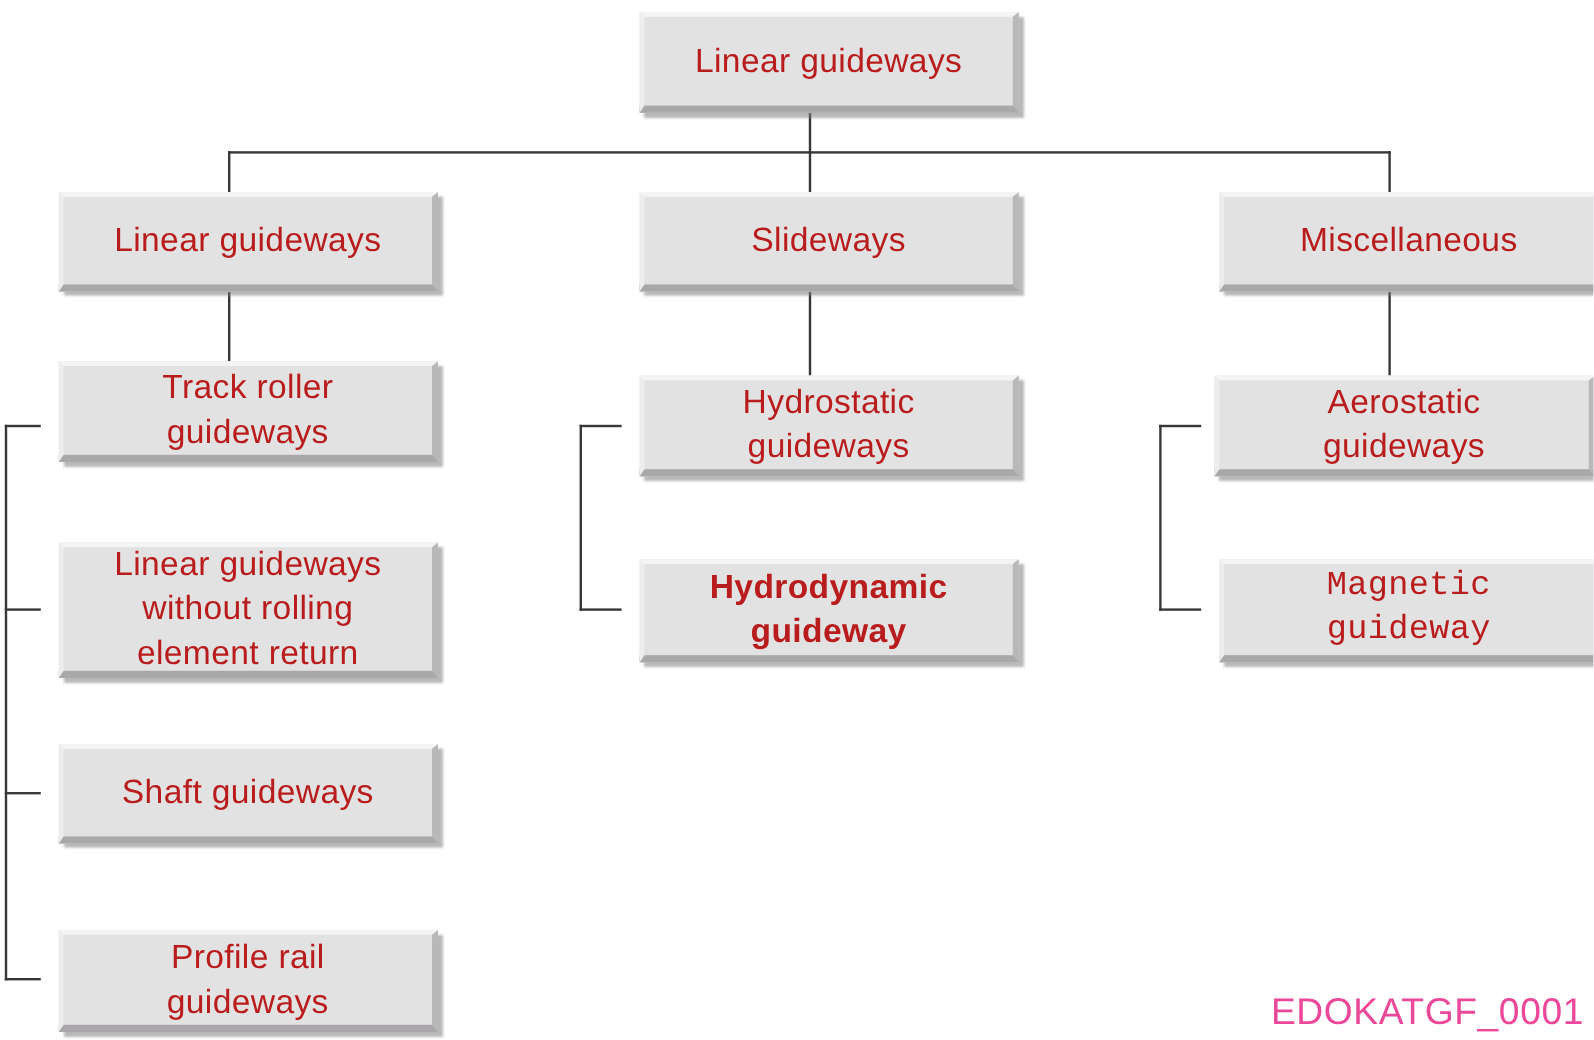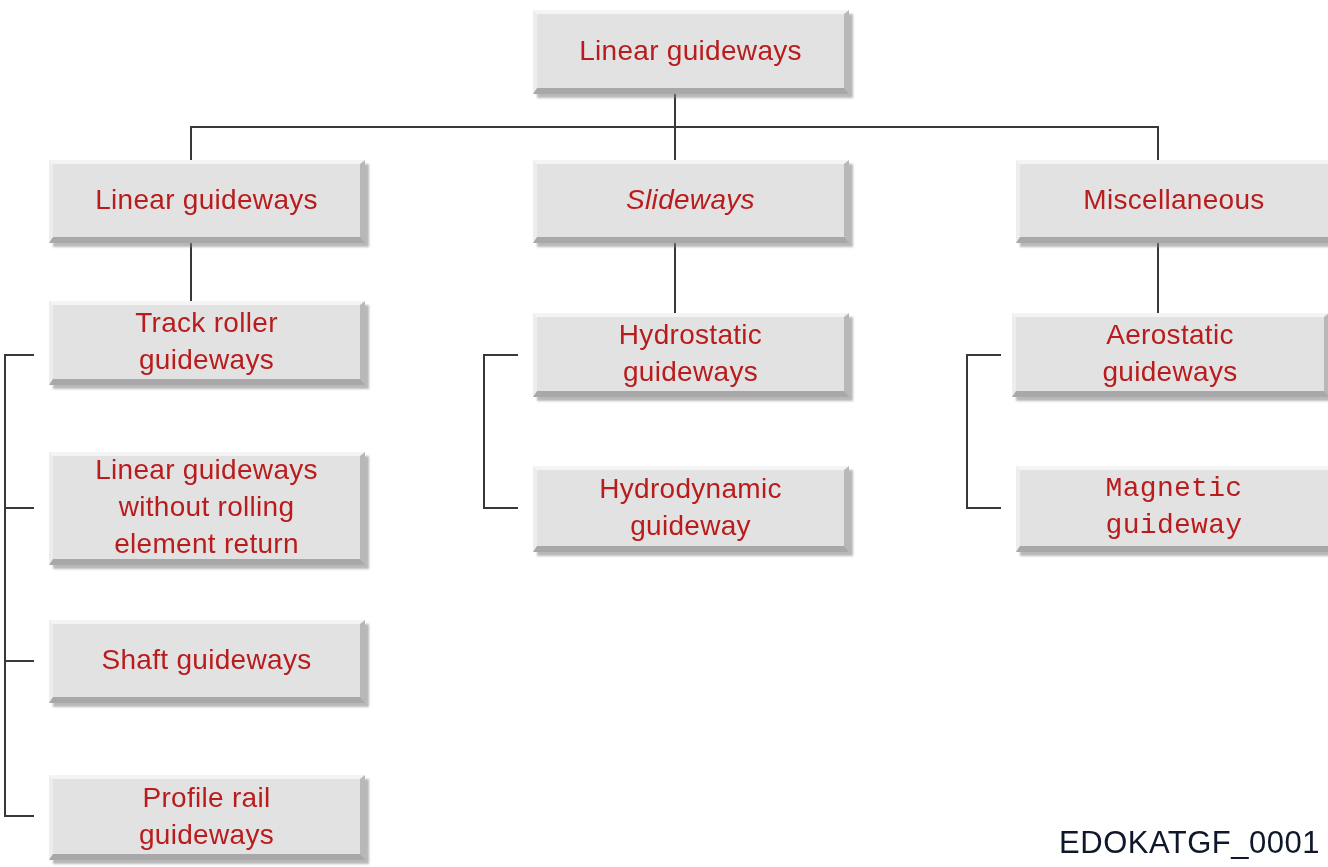--- a/index.html
+++ b/index.html
@@ -39,21 +39,21 @@
   }
   .line {
     position: absolute;
     background: #383838;
   }
   .figure-code {
     position: absolute;
     right: 8px;
     bottom: 6px;
     font-size: 31px;
-    color: #0f172a;
+    color: #ec4899;
     letter-spacing: 0.5px;
   }
 </style>
 </head>
 <body>
 
 <div class="canvas">
 
   <div class="line" style="left:674px; top:94px; width:2px; height:34px;"></div>
   <div class="line" style="left:190px; top:126px; width:969px; height:2px;"></div>
@@ -74,35 +74,35 @@
   <div class="line" style="left:483px; top:507px; width:35px; height:2px;"></div>
 
   <div class="line" style="left:1157px; top:243px; width:2px; height:70px;"></div>
   <div class="line" style="left:966px; top:354px; width:2px; height:155px;"></div>
   <div class="line" style="left:966px; top:354px; width:35px; height:2px;"></div>
   <div class="line" style="left:966px; top:507px; width:35px; height:2px;"></div>
 
   <div class="node" style="left:517px; top:10px; width:316px; height:84px;">Linear guideways</div>
 
   <div class="node" style="left:33px; top:160px; width:316px; height:83px;">Linear guideways</div>
-  <div class="node" style="left:517px; top:160px; width:316px; height:83px;font-style:italic;">Slideways</div>
+  <div class="node" style="left:517px; top:160px; width:316px; height:83px;">Slideways</div>
   <div class="node" style="left:1000px; top:160px; width:317px; height:83px;">Miscellaneous</div>
 
   <div class="node" style="left:33px; top:301px; width:316px; height:84px;">Track roller
 guideways</div>
   <div class="node" style="left:33px; top:452px; width:316px; height:113px;">Linear guideways
 without rolling
 element return</div>
   <div class="node" style="left:33px; top:620px; width:316px; height:83px;">Shaft guideways</div>
   <div class="node" style="left:33px; top:775px; width:316px; height:85px;">Profile rail
 guideways</div>
 
   <div class="node" style="left:517px; top:313px; width:316px; height:84px;">Hydrostatic
 guideways</div>
-  <div class="node" style="left:517px; top:466px; width:316px; height:86px;">Hydrodynamic
+  <div class="node" style="left:517px; top:466px; width:316px; height:86px;font-weight:bold;">Hydrodynamic
 guideway</div>
 
   <div class="node" style="left:996px; top:313px; width:317px; height:84px;">Aerostatic
 guideways</div>
   <div class="node" style="left:1000px; top:466px; width:317px; height:86px;font-family:Liberation Mono, monospace;">Magnetic
 guideway</div>
 
   <div class="figure-code">EDOKATGF_0001</div>
 
 </div>

